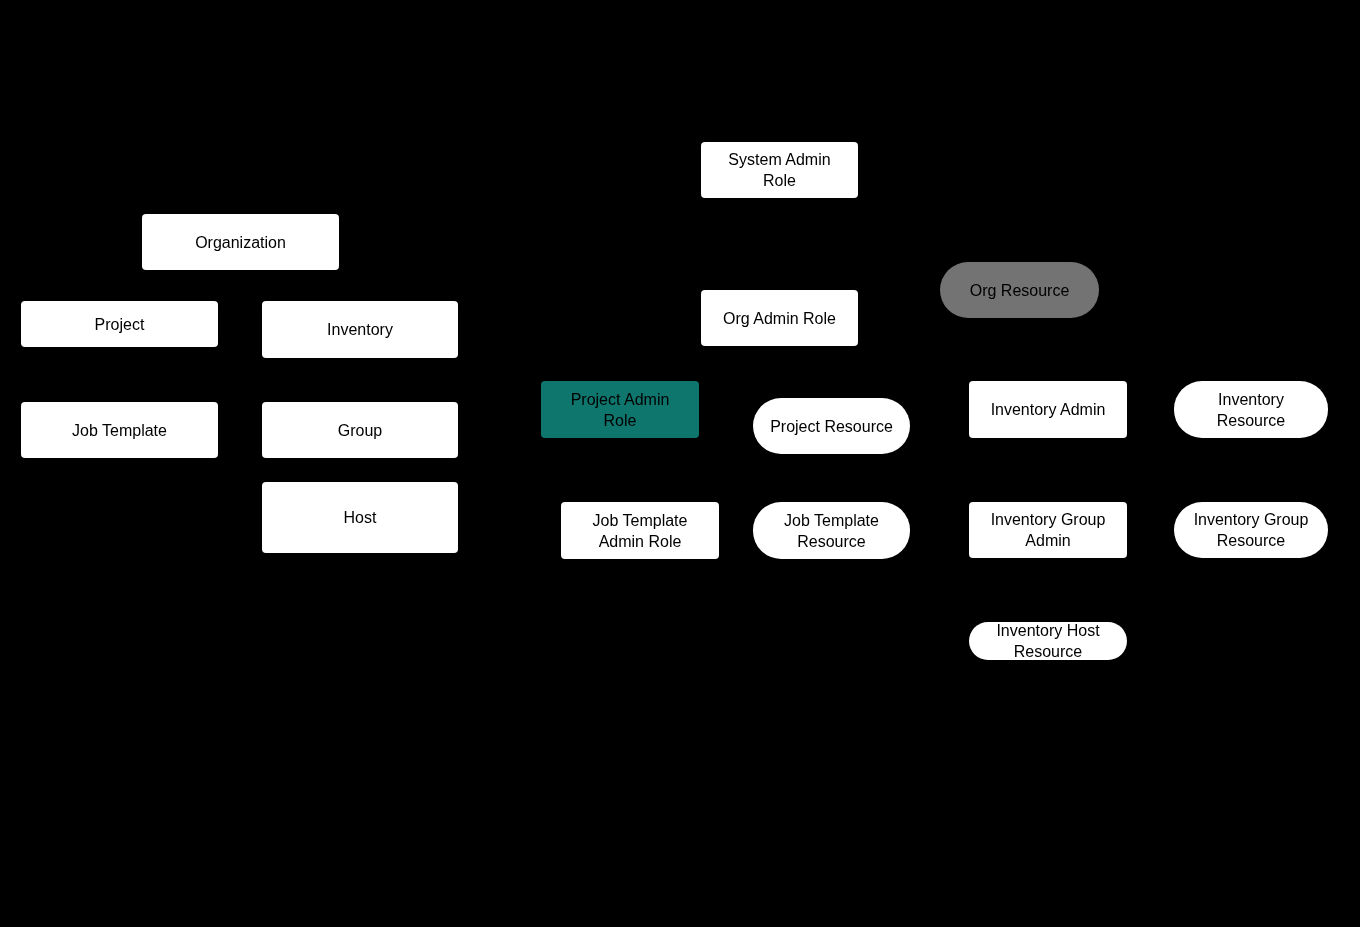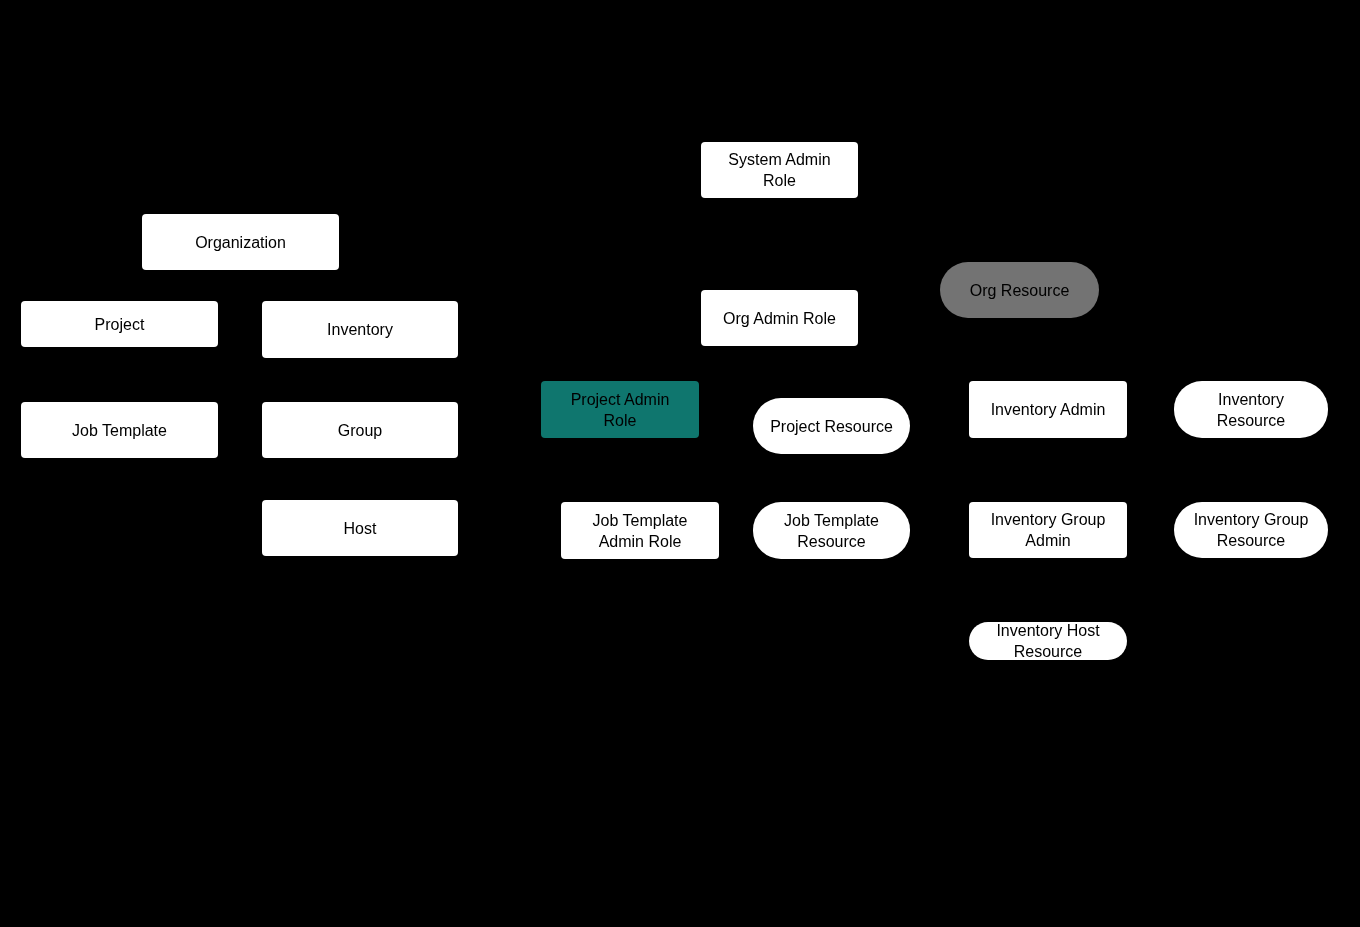--- a/index.html
+++ b/index.html
@@ -37,21 +37,21 @@
 </style>
 </head>
 <body>
 
 <div class="canvas" id="diagram-canvas" style="background: rgb(0, 0, 0);">
     <div class="node rectangle" style="left: 142px; top: 202px; width: 197px; height: 56px; background: rgb(255, 255, 255); color: rgb(0, 0, 0); margin-top: 12px;">Organization</div>
     <div class="node rectangle" style="left: 21px; top: 301px; width: 197px; height: 46px; background: rgb(255, 255, 255); color: rgb(0, 0, 0);">Project</div>
     <div class="node rectangle" style="left: 262px; top: 301px; width: 196px; height: 57px; background: rgb(255, 255, 255); color: rgb(0, 0, 0);">Inventory</div>
     <div class="node rectangle" style="left: 21px; top: 402px; width: 197px; height: 56px; background: rgb(255, 255, 255); color: rgb(0, 0, 0);">Job Template</div>
     <div class="node rectangle" style="left: 262px; top: 402px; width: 196px; height: 56px; background: rgb(255, 255, 255); color: rgb(0, 0, 0);">Group</div>
-    <div class="node rectangle" style="left: 262px; top: 500px; width: 196px; height: 56px; background: rgb(255, 255, 255); color: rgb(0, 0, 0);">Host</div>
+    <div class="node rectangle" style="left: 262px; top: 482px; width: 196px; height: 71px; background: rgb(255, 255, 255); color: rgb(0, 0, 0);">Host</div>
     <div class="node rectangle" style="left: 701px; top: 142px; width: 157px; height: 56px; background: rgb(255, 255, 255); color: rgb(0, 0, 0);">System Admin
 Role</div>
     <div class="node rectangle" style="left: 701px; top: 262px; width: 157px; height: 56px; background: rgb(255, 255, 255); color: rgb(0, 0, 0); margin-top: 28px;">Org Admin Role</div>
     <div class="node rounded" style="left: 940px; top: 262px; width: 159px; height: 56px; background: #737373; color: rgb(0, 0, 0);">Org Resource</div>
     <div class="node rectangle" style="left: 541px; top: 381px; width: 158px; height: 57px; background: #0f766e; color: rgb(0, 0, 0);">Project Admin
 Role</div>
     <div class="node rounded" style="left: 753px; top: 382px; width: 157px; height: 56px; background: rgb(255, 255, 255); color: rgb(0, 0, 0); margin-top: 16px;">Project Resource</div>
     <div class="node rectangle" style="left: 969px; top: 381px; width: 158px; height: 57px; background: rgb(255, 255, 255); color: rgb(0, 0, 0);">Inventory Admin</div>
     <div class="node rounded" style="left: 1174px; top: 381px; width: 154px; height: 57px; background: rgb(255, 255, 255); color: rgb(0, 0, 0);">Inventory
 Resource</div>

